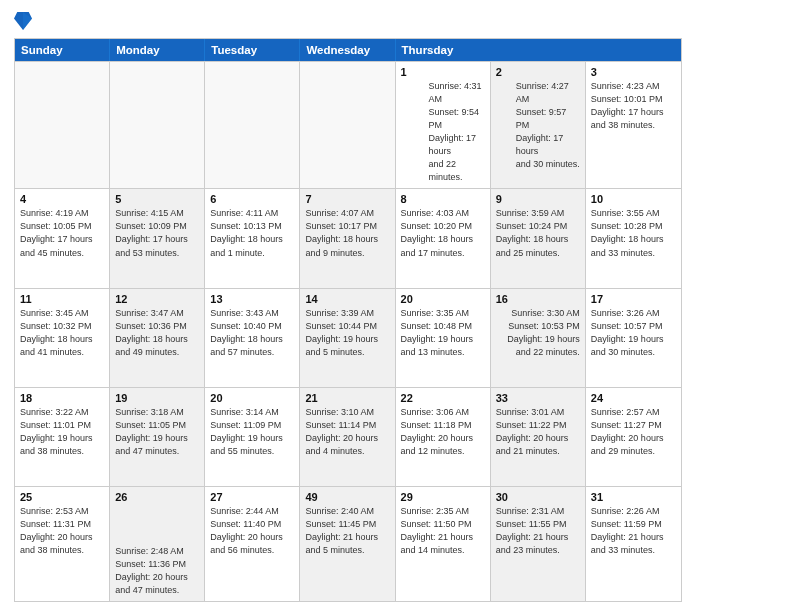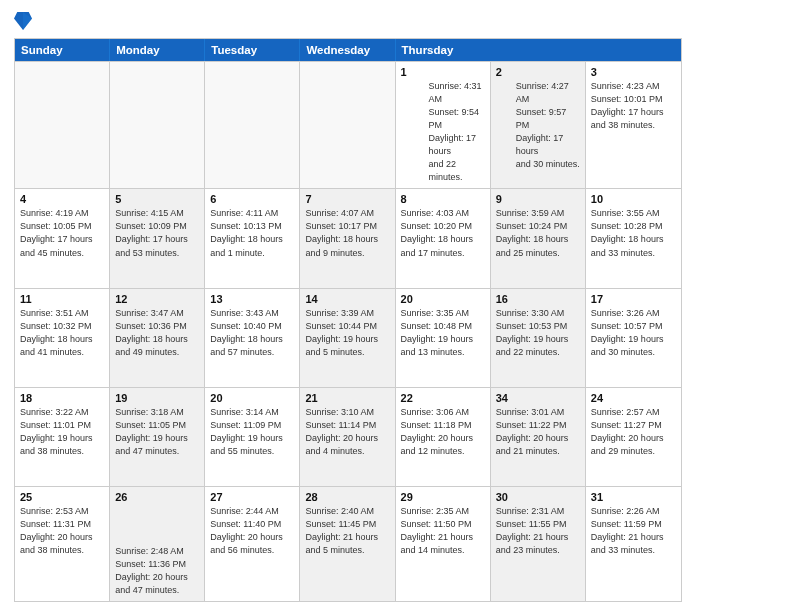--- a/index.html
+++ b/index.html
@@ -220,21 +220,21 @@
             <div class="day-num">10</div>
             <div class="day-info" style="white-space: pre-line;">Sunrise: 3:55 AM
 Sunset: 10:28 PM
 Daylight: 18 hours
 and 33 minutes.</div>
           </div>
         </div>
         <div class="cal-row">
           <div class="cal-cell">
             <div class="day-num">11</div>
-            <div class="day-info" style="white-space: pre-line;">Sunrise: 3:51 AM
+            <div class="day-info" style="white-space: pre-line;">Sunrise: 3:45 AM
 Sunset: 10:32 PM
 Daylight: 18 hours
 and 41 minutes.</div>
           </div>
           <div class="cal-cell shaded">
             <div class="day-num">12</div>
             <div class="day-info" style="white-space: pre-line;">Sunrise: 3:47 AM
 Sunset: 10:36 PM
 Daylight: 18 hours
 and 49 minutes.</div>
@@ -255,21 +255,21 @@
           </div>
           <div class="cal-cell">
             <div class="day-num">20</div>
             <div class="day-info" style="white-space: pre-line;">Sunrise: 3:35 AM
 Sunset: 10:48 PM
 Daylight: 19 hours
 and 13 minutes.</div>
           </div>
           <div class="cal-cell shaded">
             <div class="day-num">16</div>
-            <div class="day-info" style="white-space: pre-line;">Sunrise: 3:30 AM
+            <div class="day-info" style="white-space: pre-line; text-align: right;">Sunrise: 3:30 AM
 Sunset: 10:53 PM
 Daylight: 19 hours
 and 22 minutes.</div>
           </div>
           <div class="cal-cell">
             <div class="day-num">17</div>
             <div class="day-info" style="white-space: pre-line;">Sunrise: 3:26 AM
 Sunset: 10:57 PM
 Daylight: 19 hours
 and 30 minutes.</div>
@@ -305,21 +305,21 @@
 and 4 minutes.</div>
           </div>
           <div class="cal-cell">
             <div class="day-num">22</div>
             <div class="day-info" style="white-space: pre-line;">Sunrise: 3:06 AM
 Sunset: 11:18 PM
 Daylight: 20 hours
 and 12 minutes.</div>
           </div>
           <div class="cal-cell shaded">
-            <div class="day-num">34</div>
+            <div class="day-num">33</div>
             <div class="day-info" style="white-space: pre-line;">Sunrise: 3:01 AM
 Sunset: 11:22 PM
 Daylight: 20 hours
 and 21 minutes.</div>
           </div>
           <div class="cal-cell">
             <div class="day-num">24</div>
             <div class="day-info" style="white-space: pre-line;">Sunrise: 2:57 AM
 Sunset: 11:27 PM
 Daylight: 20 hours
@@ -342,21 +342,21 @@
 and 47 minutes.</div>
           </div>
           <div class="cal-cell">
             <div class="day-num">27</div>
             <div class="day-info" style="white-space: pre-line;">Sunrise: 2:44 AM
 Sunset: 11:40 PM
 Daylight: 20 hours
 and 56 minutes.</div>
           </div>
           <div class="cal-cell shaded">
-            <div class="day-num">28</div>
+            <div class="day-num">49</div>
             <div class="day-info" style="white-space: pre-line;">Sunrise: 2:40 AM
 Sunset: 11:45 PM
 Daylight: 21 hours
 and 5 minutes.</div>
           </div>
           <div class="cal-cell">
             <div class="day-num">29</div>
             <div class="day-info" style="white-space: pre-line;">Sunrise: 2:35 AM
 Sunset: 11:50 PM
 Daylight: 21 hours

